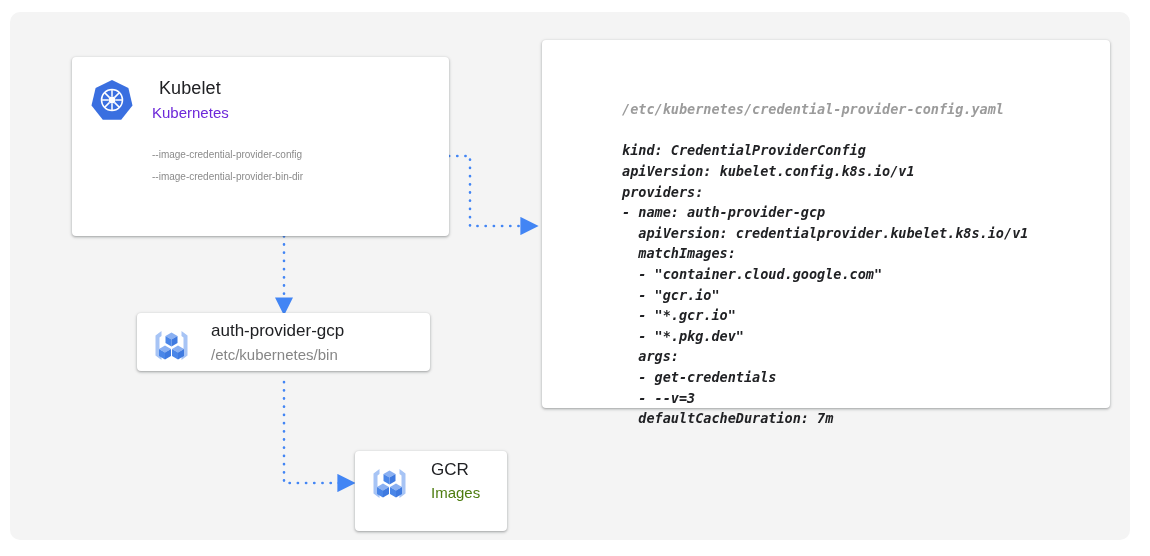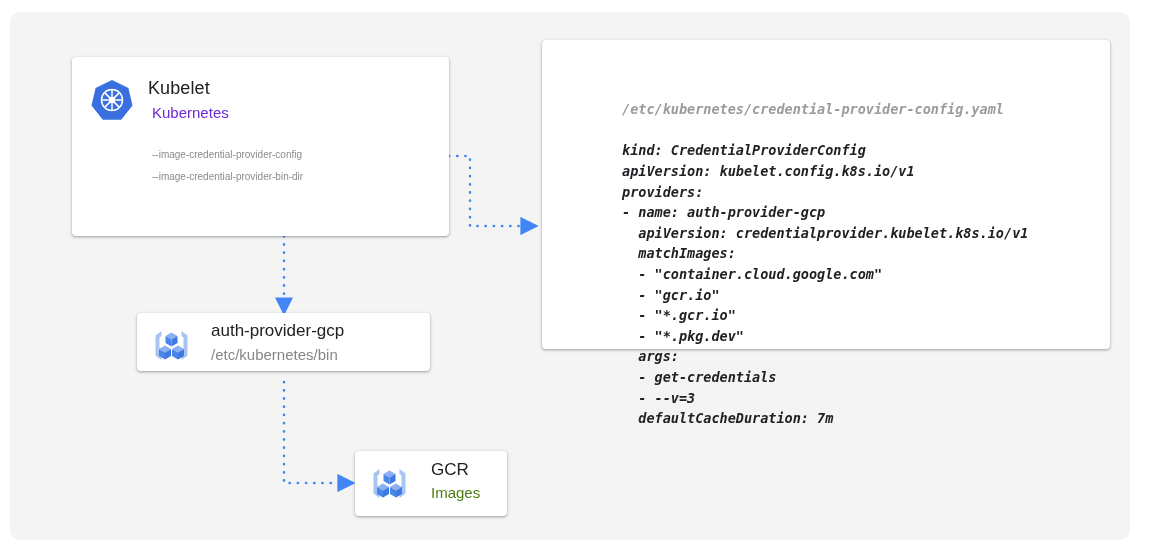--- a/index.html
+++ b/index.html
@@ -42,21 +42,21 @@
   }
   #kubelet-card .k8s-logo {
     position: absolute;
     left: 16px;
     top: 20px;
     width: 48px;
     height: 48px;
   }
   #kubelet-card .title {
     position: absolute;
-    left: 76px;
+    left: 87px;
     top: 21px;
     font-size: 18px;
     color: #202124;
     letter-spacing: 0.1px;
   }
   #kubelet-card .subtitle {
     position: absolute;
     left: 80px;
     top: 47px;
     font-size: 15px;
@@ -100,21 +100,21 @@
     font-size: 15px;
     color: #868686;
     text-align: center;
   }
 
   
   #gcr-card {
     left: 355px;
     top: 451px;
     width: 152px;
-    height: 65px;
+    height: 80px;
   }
   #gcr-card .reg-icon {
     position: absolute;
     left: 12px;
     top: 10px;
     width: 45px;
     height: 45px;
   }
   #gcr-card .title {
     position: absolute;
@@ -129,21 +129,21 @@
     top: 33px;
     font-size: 15px;
     color: #4d7c0f;
   }
 
   
   #code-card {
     left: 542px;
     top: 40px;
     width: 568px;
-    height: 309px;
+    height: 368px;
   }
   #code-block {
     position: absolute;
     left: 80px;
     top: 18px;
     font-family: "DejaVu Sans Mono", "Liberation Mono", monospace;
     font-size: 13.5px;
     font-weight: bold;
     font-style: italic;
     line-height: 20.6px;

